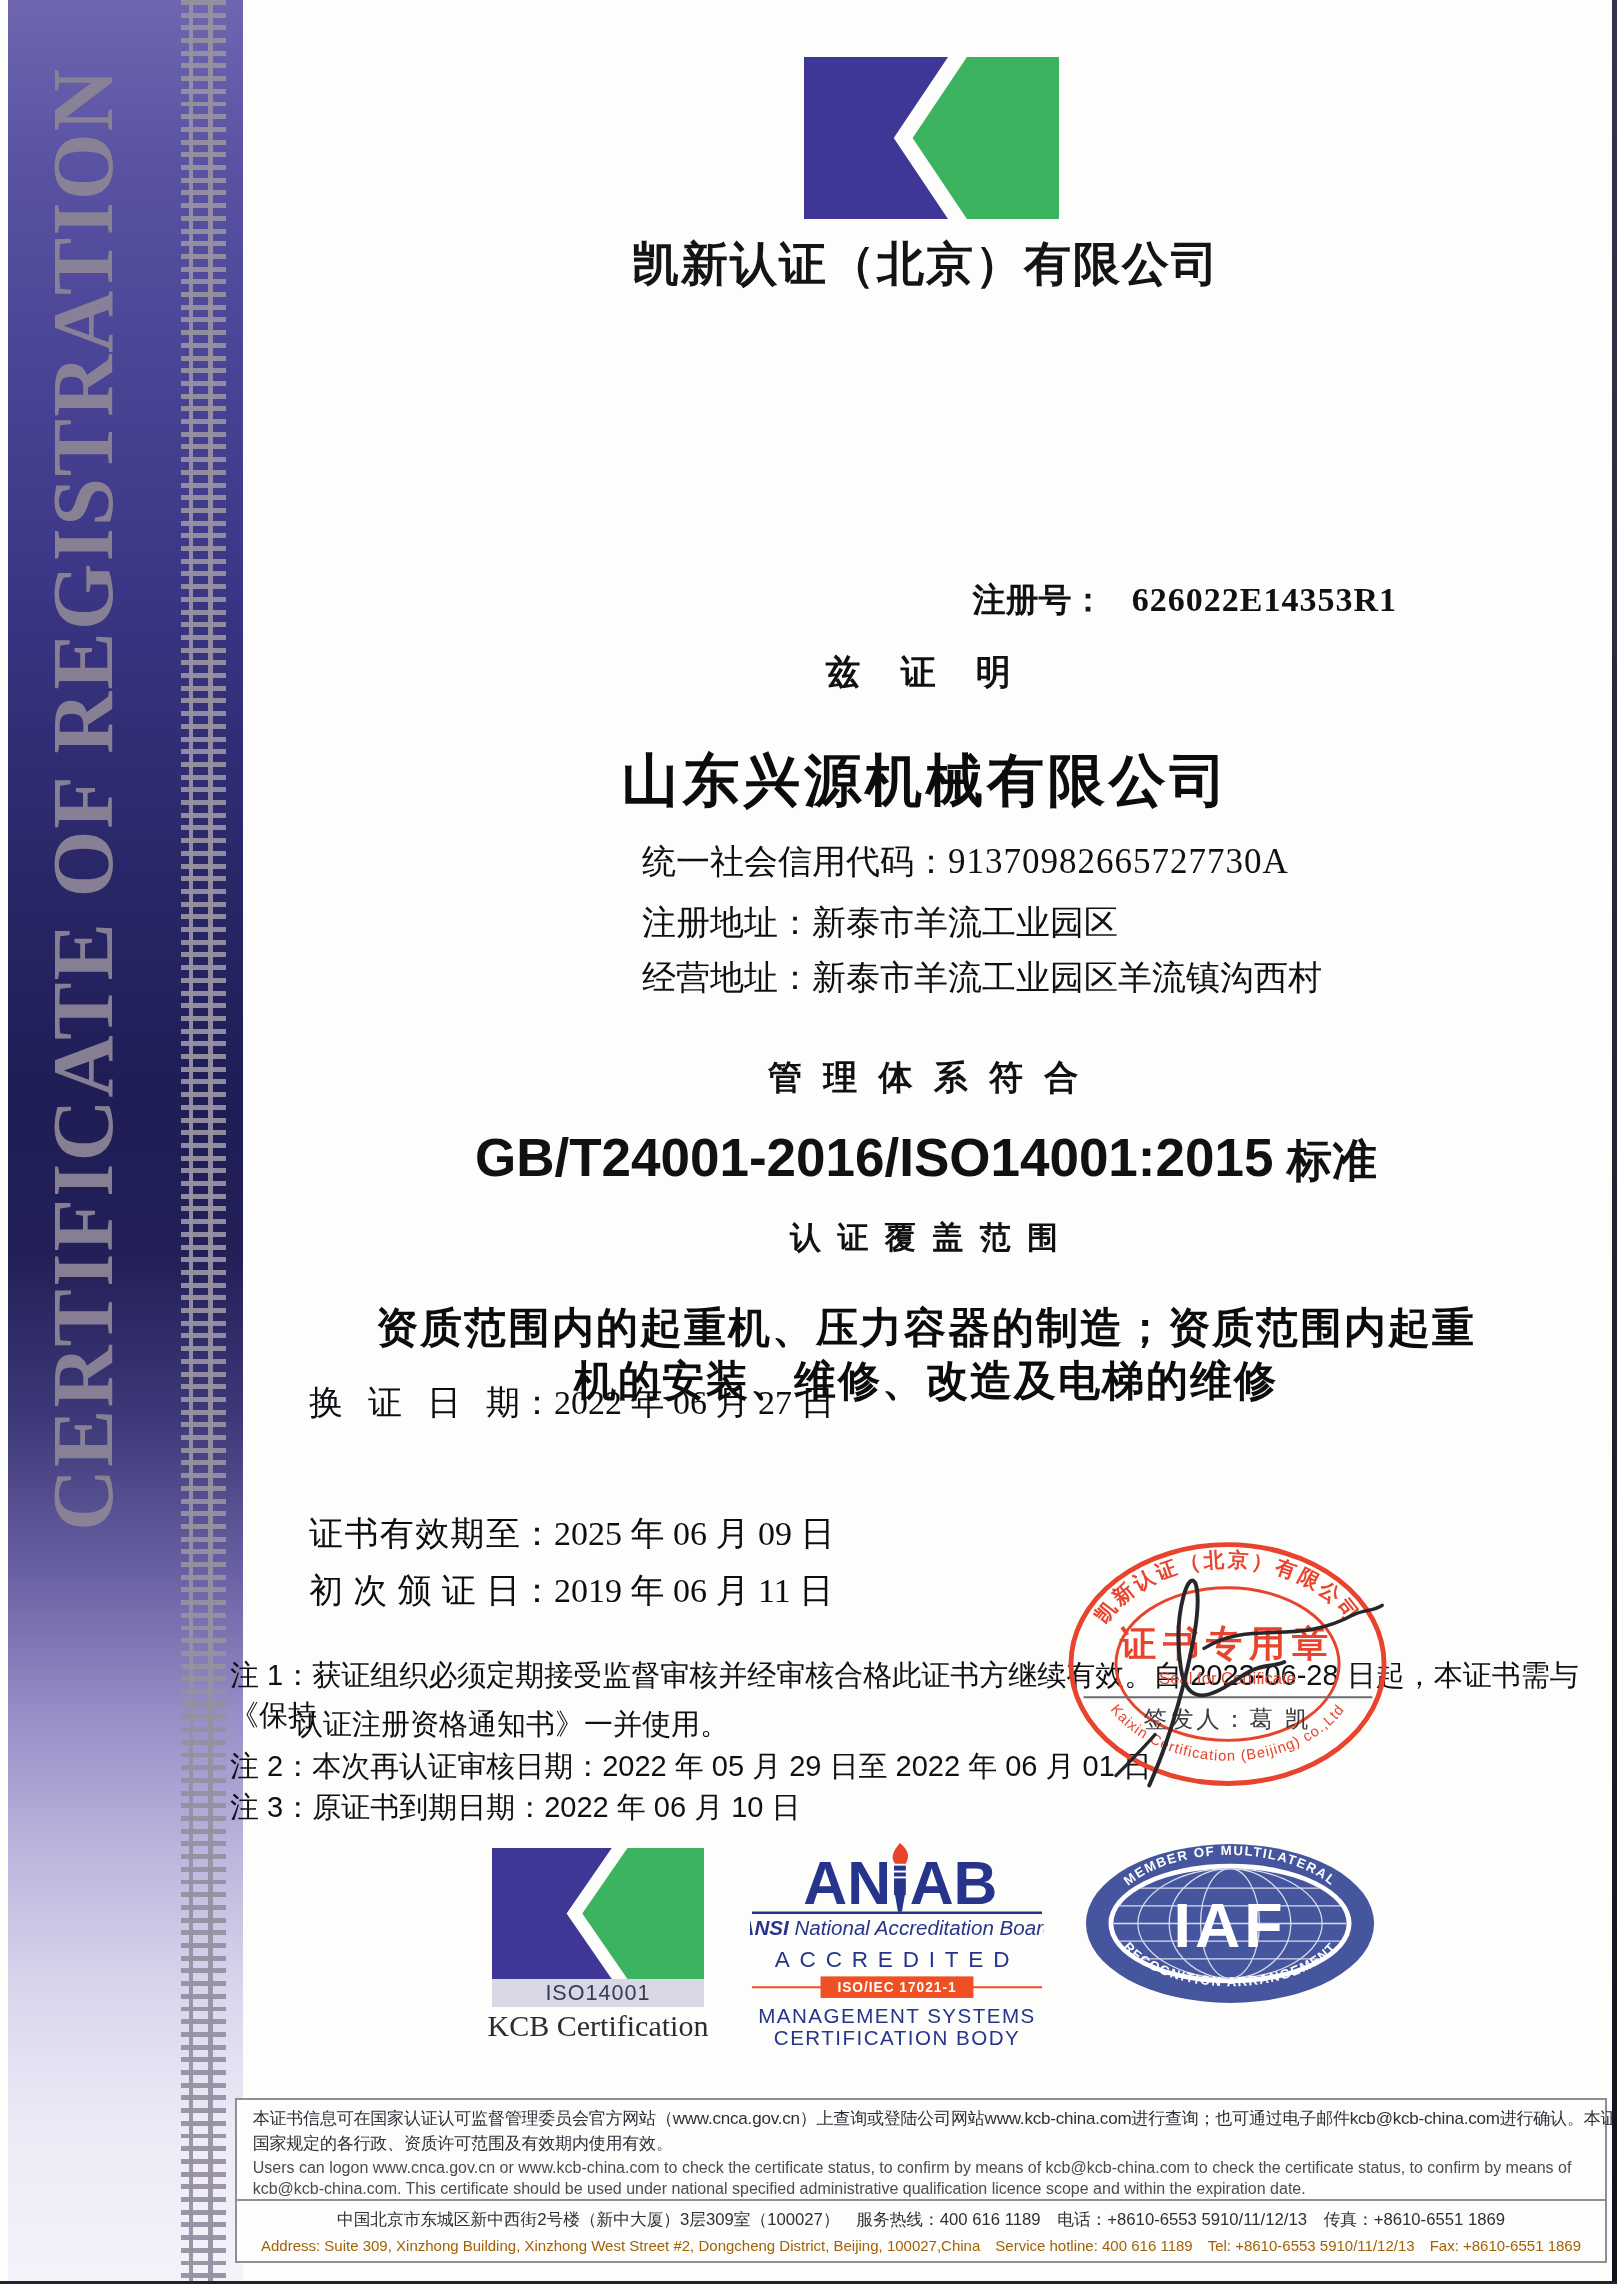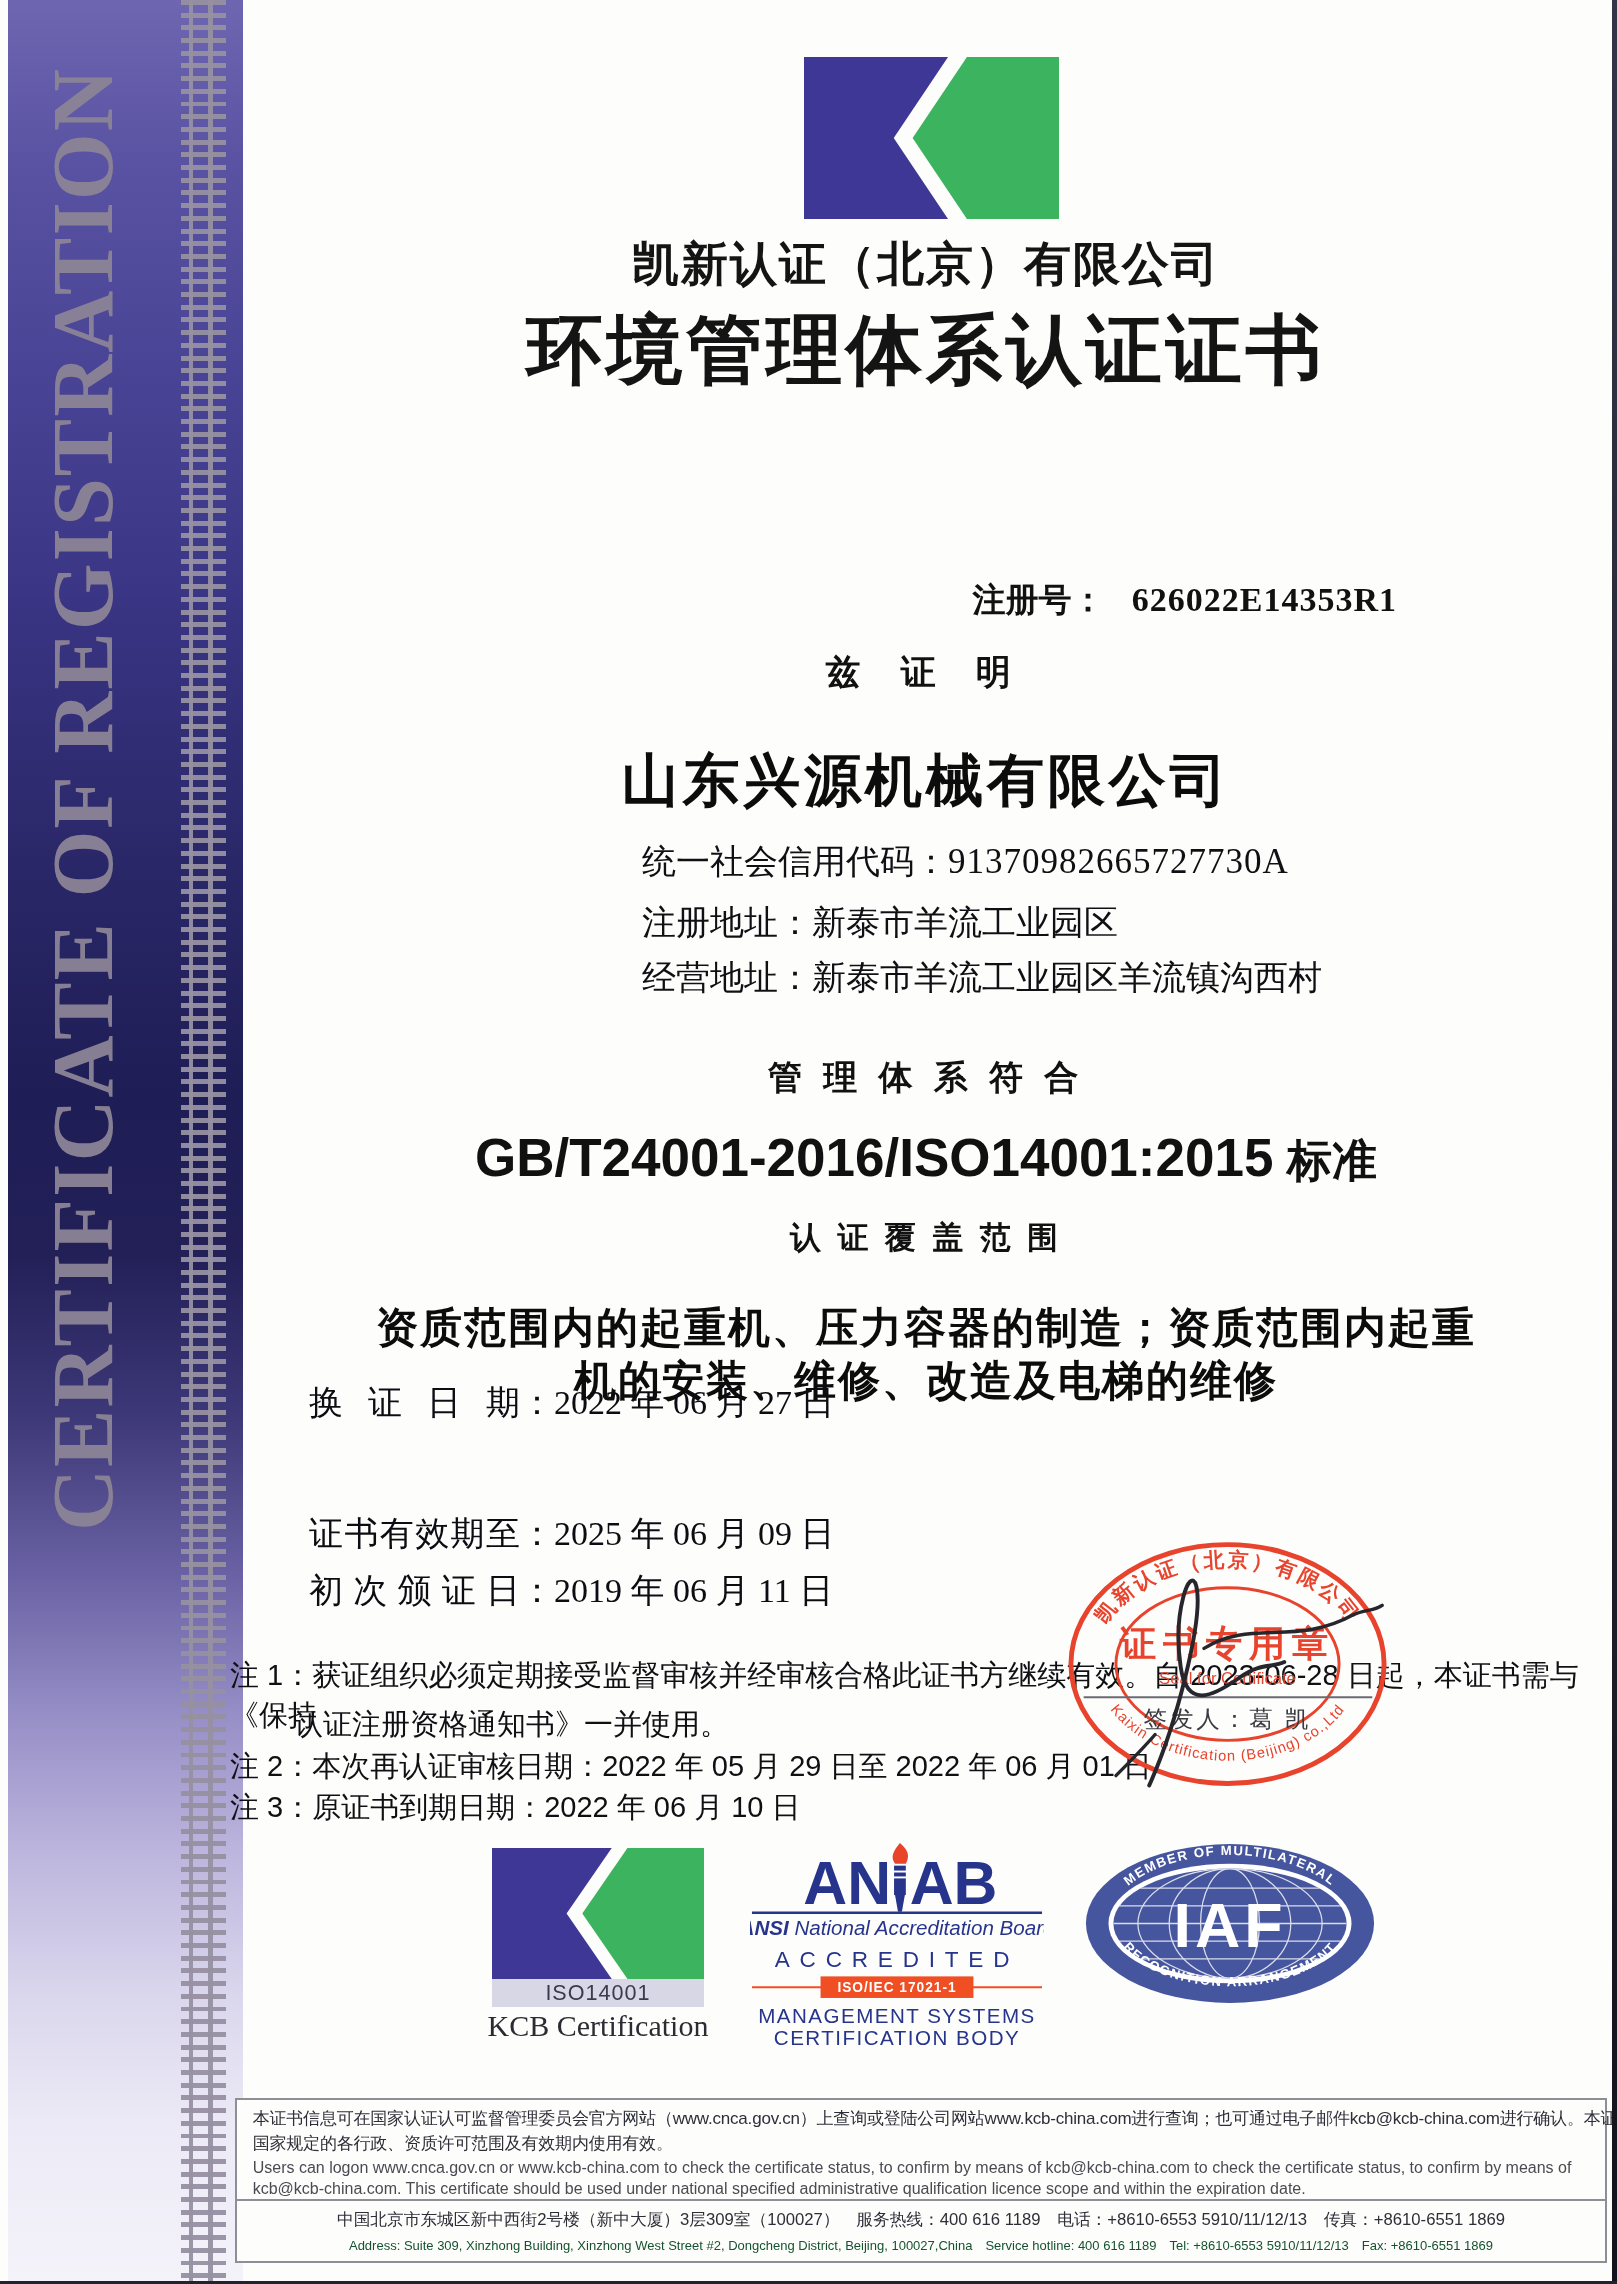--- a/index.html
+++ b/index.html
@@ -104,21 +104,21 @@
   
   .fbox {
     position:absolute; left:235px; width:1372px; border:2px solid #8e8e96;
     box-sizing:border-box; background:#fdfdfc;
   }
   .fbox1 { top:2098px; height:104px; padding:5.9px 15.7px 0 15.7px; }
   .fbox2 { top:2199px; height:64px; text-align:center; padding-top:3.9px; }
   .fp-cn { font-size:17px; line-height:25.5px; color:#2e2e38; letter-spacing:-0.2px; white-space:nowrap; }
   .fp-en { font-size:16px; line-height:21.6px; color:#4a4a52; white-space:nowrap; }
   .addr-cn { font-size:16.7px; line-height:29px; color:#2e2e38; white-space:nowrap; }
-  .addr-en { font-size:13px; line-height:23.5px; color:#14532d; white-space:nowrap; }
+  .addr-en { font-size:15px; line-height:23.5px; color:#a16207; white-space:nowrap; }
   
   .edge-r { position:absolute; right:0; top:0; width:4.9px; height:100%; background:linear-gradient(180deg,#35354a,#12121c); }
   .edge-b { position:absolute; left:0; bottom:0; width:100%; height:3.9px; background:#23232d; }
   svg text { font-family:"Liberation Sans", sans-serif; }
 </style>
 </head>
 <body>
 
 <div class="page">
 
@@ -126,21 +126,20 @@
     <div class="track"></div>
   </aside>
   <div class="side-text">CERTIFICATE OF REGISTRATION</div>
 
   <svg class="logo-top" width="255" height="162" viewBox="0 0 216 134" preserveAspectRatio="none">
     <polygon points="0,0 122,0 76,67 122,134 0,134" fill="#3e3796"></polygon>
     <polygon points="138,0 216,0 216,134 138,134 92,67" fill="#3cb45f"></polygon>
   </svg>
 
   <div class="issuer">凯新认证（北京）有限公司</div>
-  <div class="cert-title">环境管理体系认证证书</div>
 
   <div class="reg-line">
     <span>注册号：</span><span class="reg-no">626022E14353R1</span>
   </div>
 
   <div class="certify">兹 证 明</div>
 
   <div class="company">山东兴源机械有限公司</div>
 
   <div class="info-line credit">

